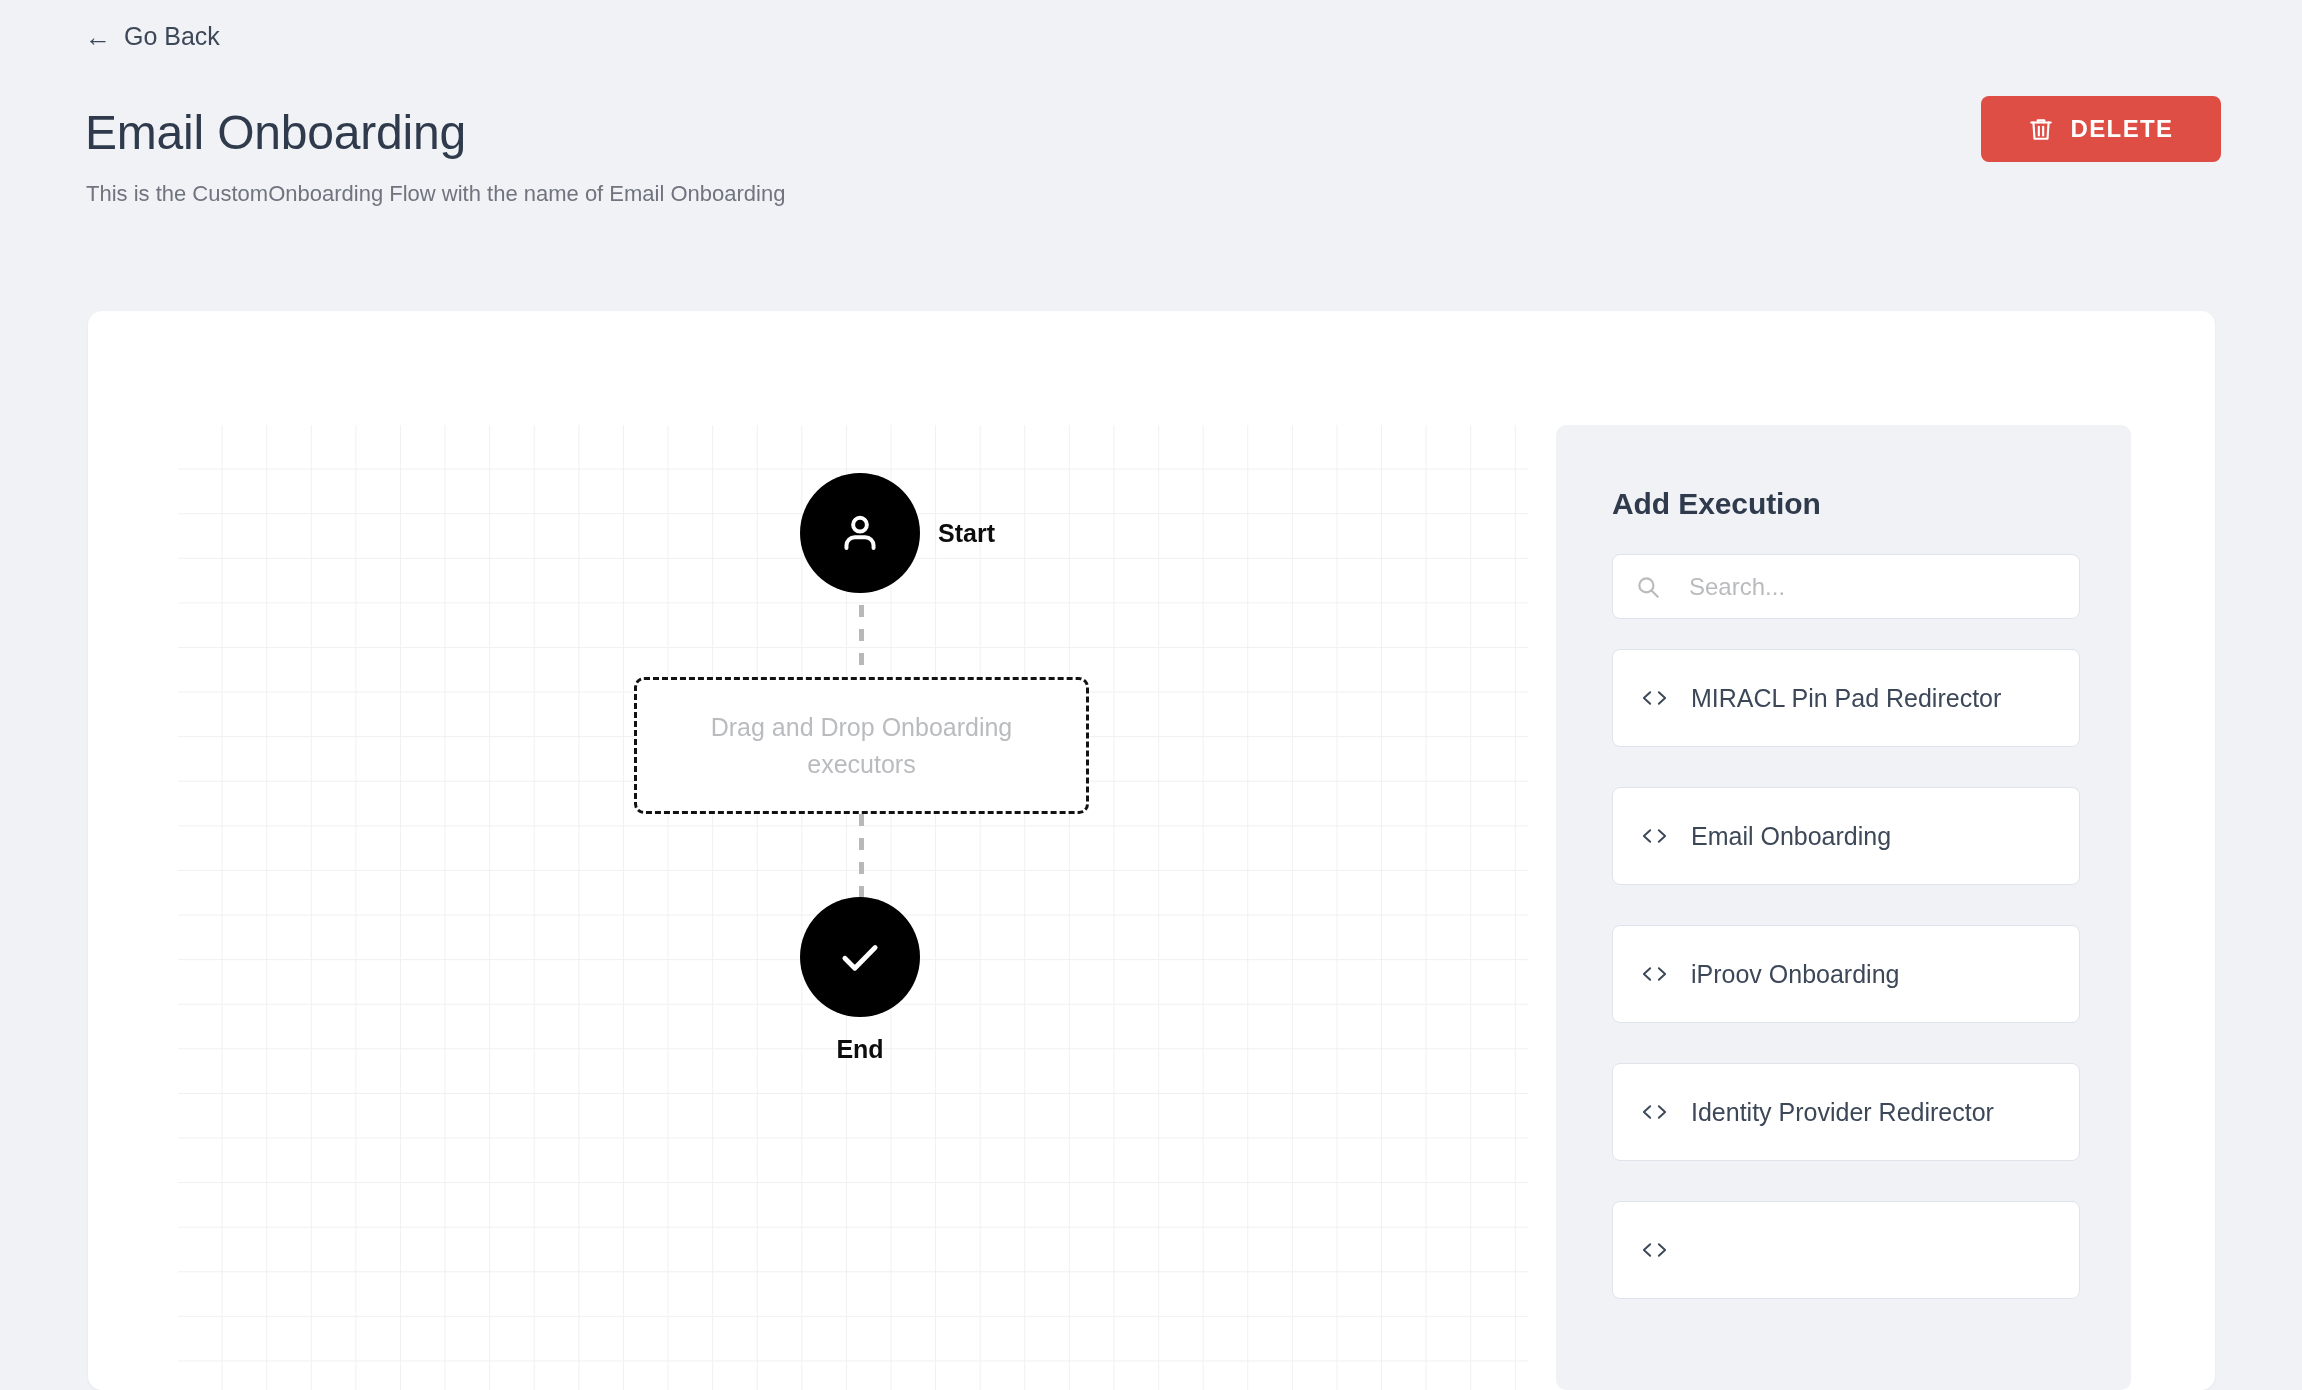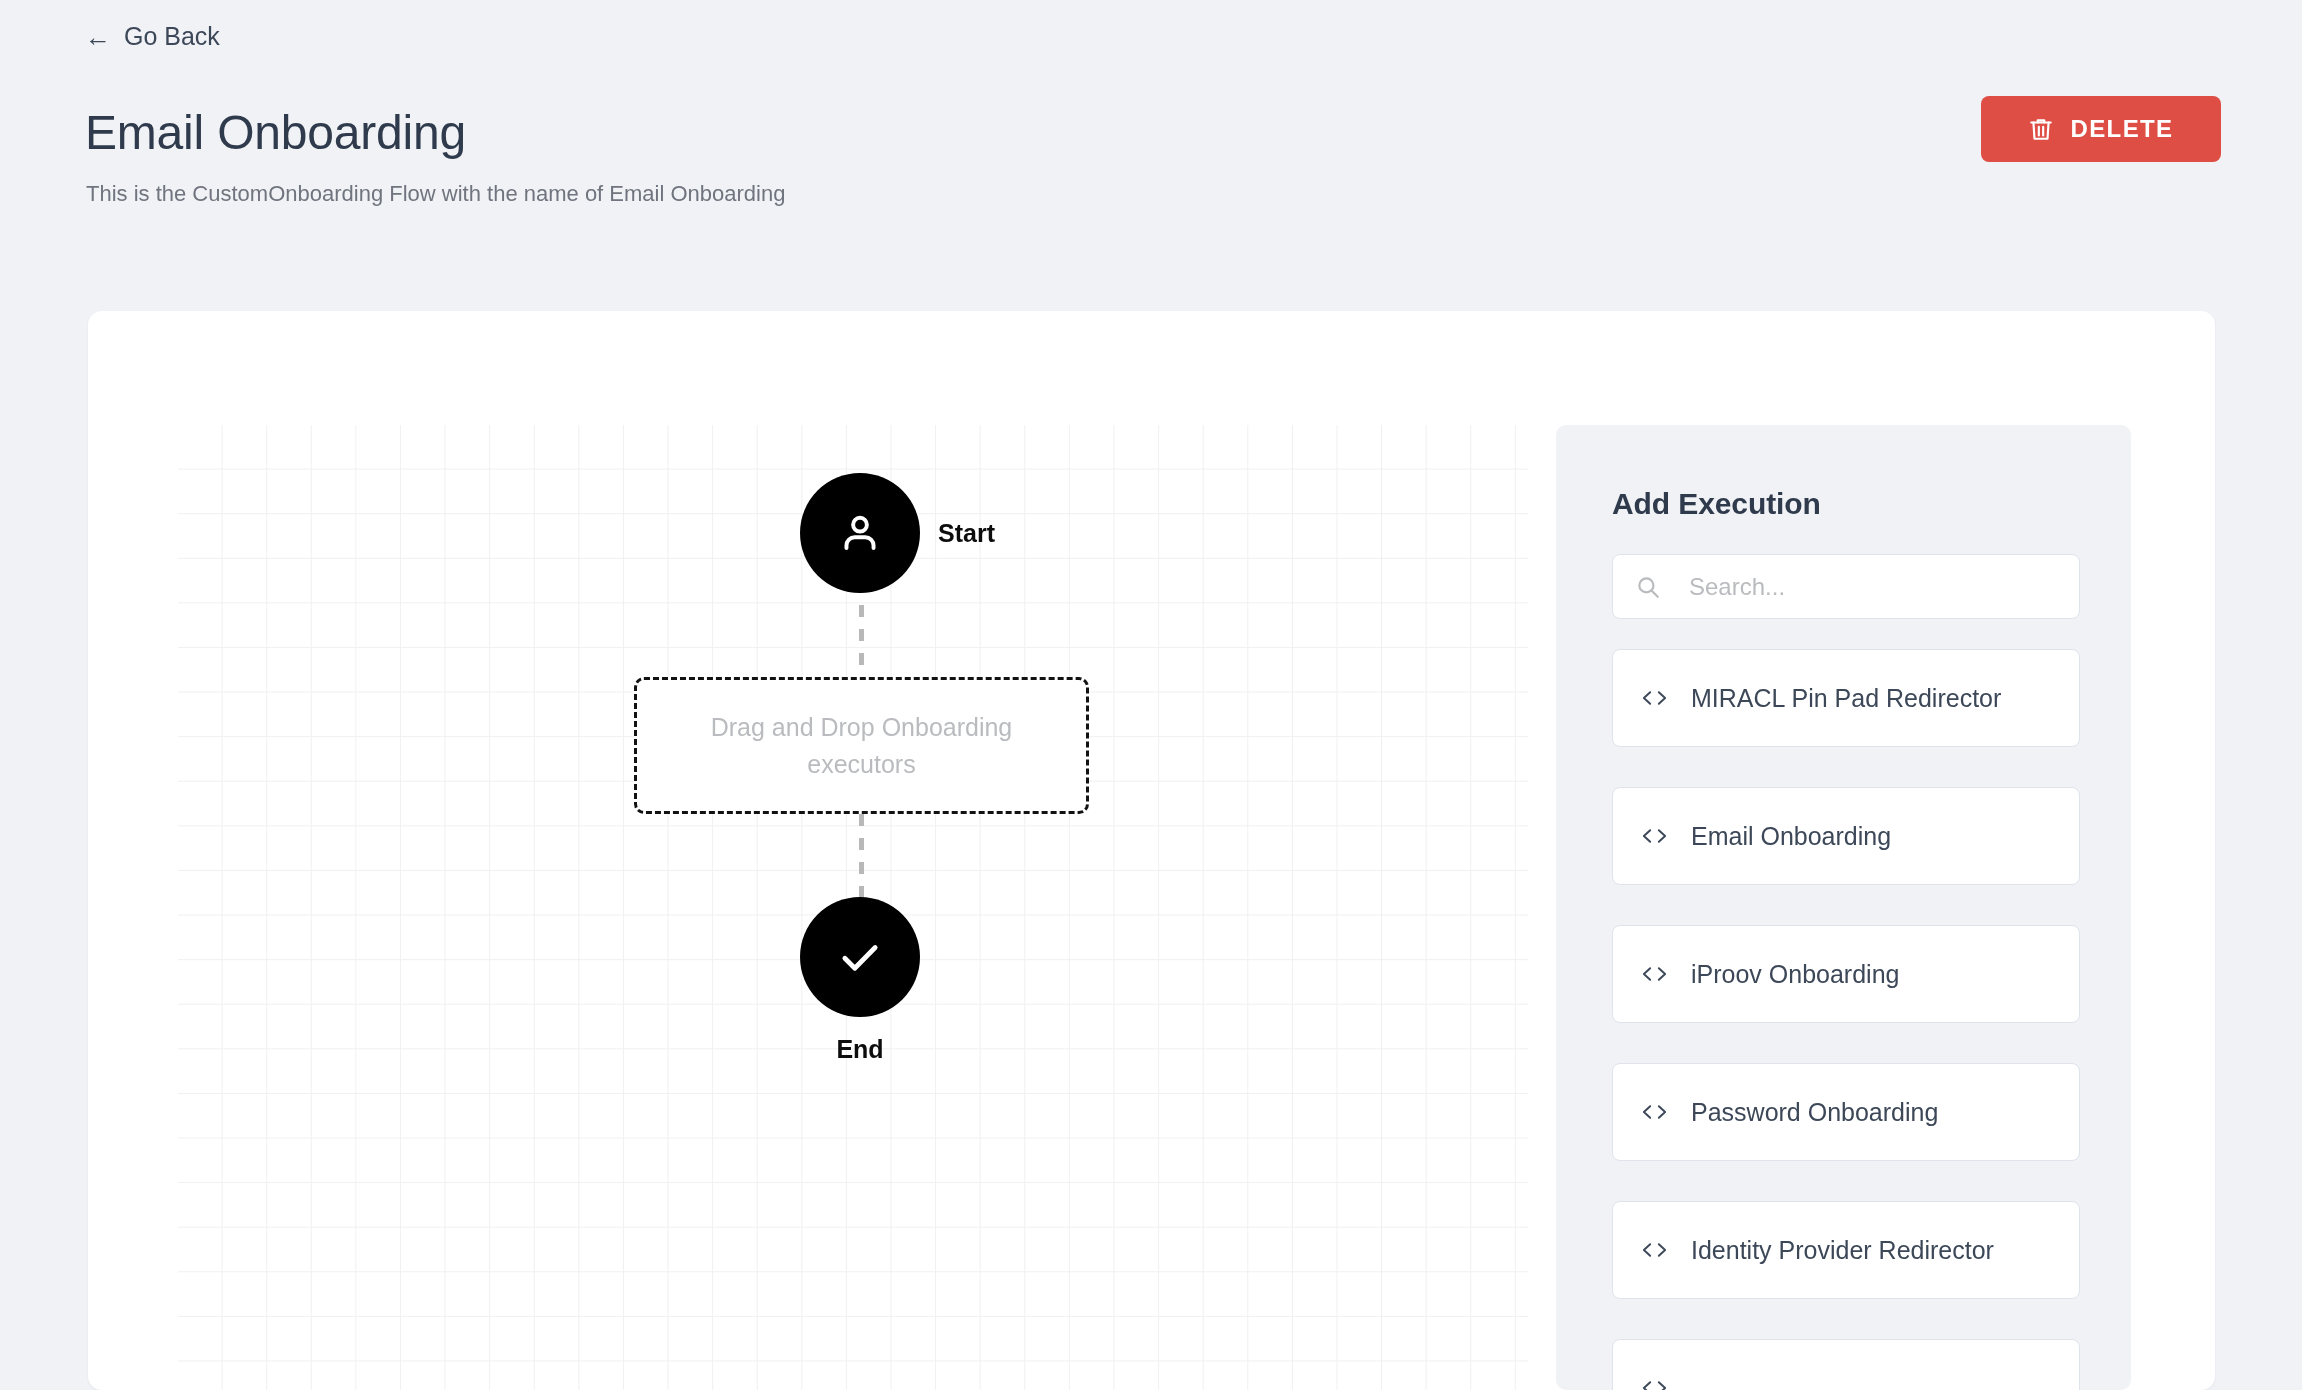--- a/index.html
+++ b/index.html
@@ -339,27 +339,20 @@
         </div>
 
         <div class="exec-item">
           <svg class="code-icon" viewBox="0 0 28 20" fill="none" stroke="#3c4758" stroke-width="2" stroke-linecap="round" stroke-linejoin="round">
             <path d="M9.5 4L3 10l6.5 6"></path>
             <path d="M18.5 4L25 10l-6.5 6"></path>
           </svg>
           <span class="exec-item-label">iProov Onboarding</span>
         </div>
 
-        <div class="exec-item">
-          <svg class="code-icon" viewBox="0 0 28 20" fill="none" stroke="#3c4758" stroke-width="2" stroke-linecap="round" stroke-linejoin="round">
-            <path d="M9.5 4L3 10l6.5 6"></path>
-            <path d="M18.5 4L25 10l-6.5 6"></path>
-          </svg>
-          <span class="exec-item-label">Password Onboarding</span>
-        </div>
 
         <div class="exec-item">
           <svg class="code-icon" viewBox="0 0 28 20" fill="none" stroke="#3c4758" stroke-width="2" stroke-linecap="round" stroke-linejoin="round">
             <path d="M9.5 4L3 10l6.5 6"></path>
             <path d="M18.5 4L25 10l-6.5 6"></path>
           </svg>
           <span class="exec-item-label">Identity Provider Redirector</span>
         </div>
 
         <div class="exec-item">

